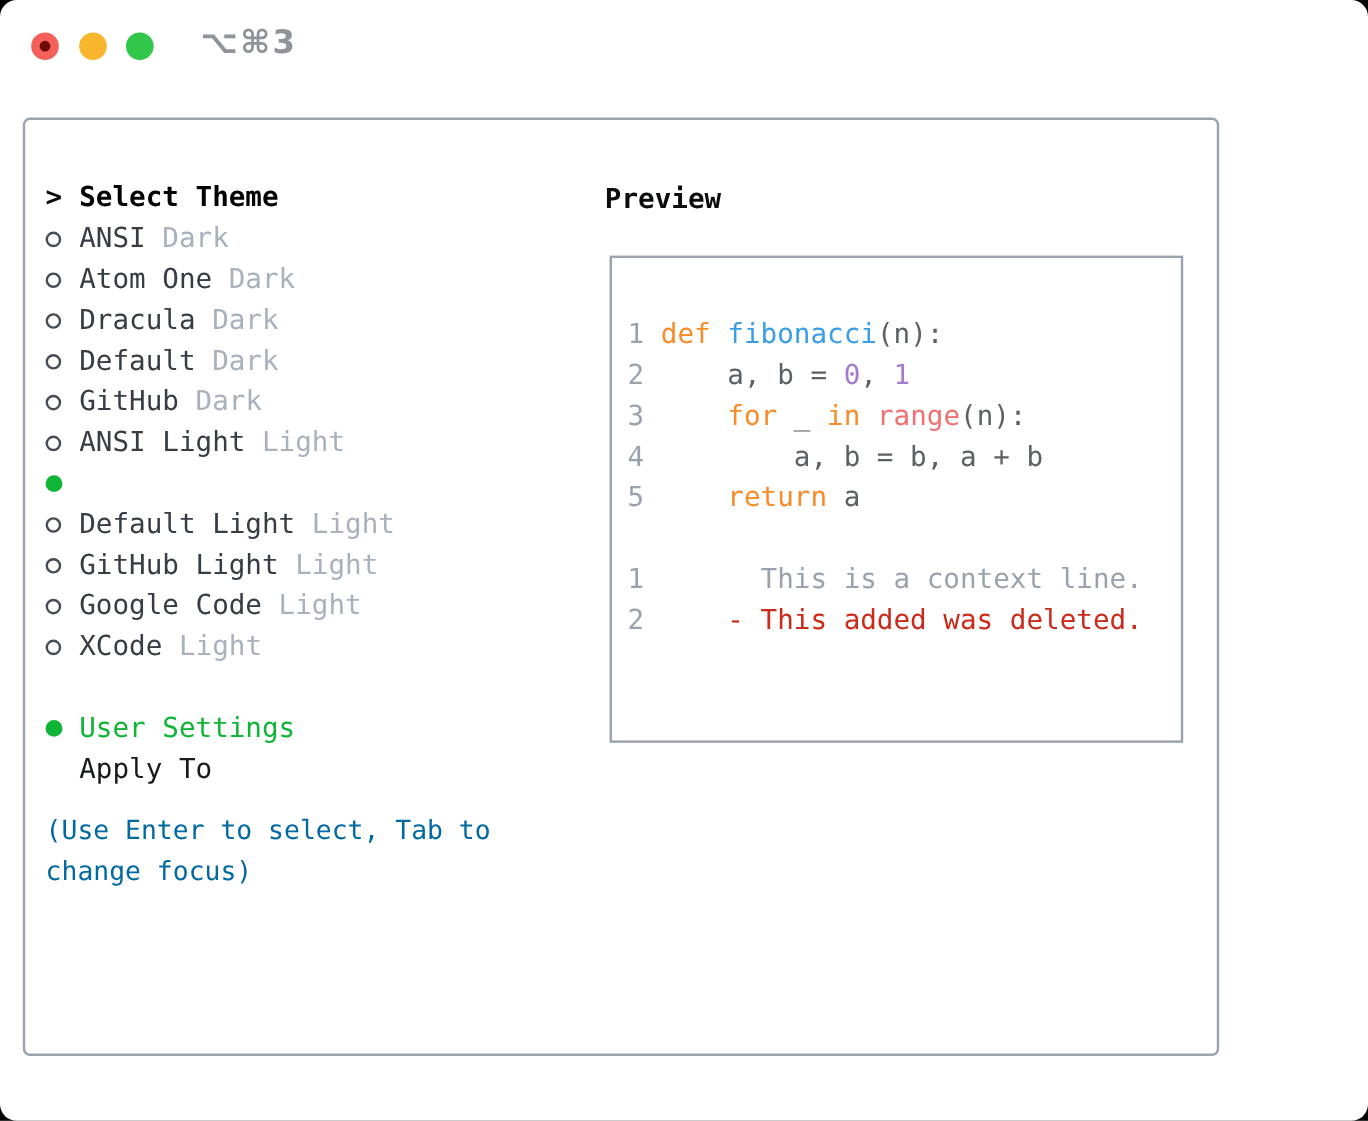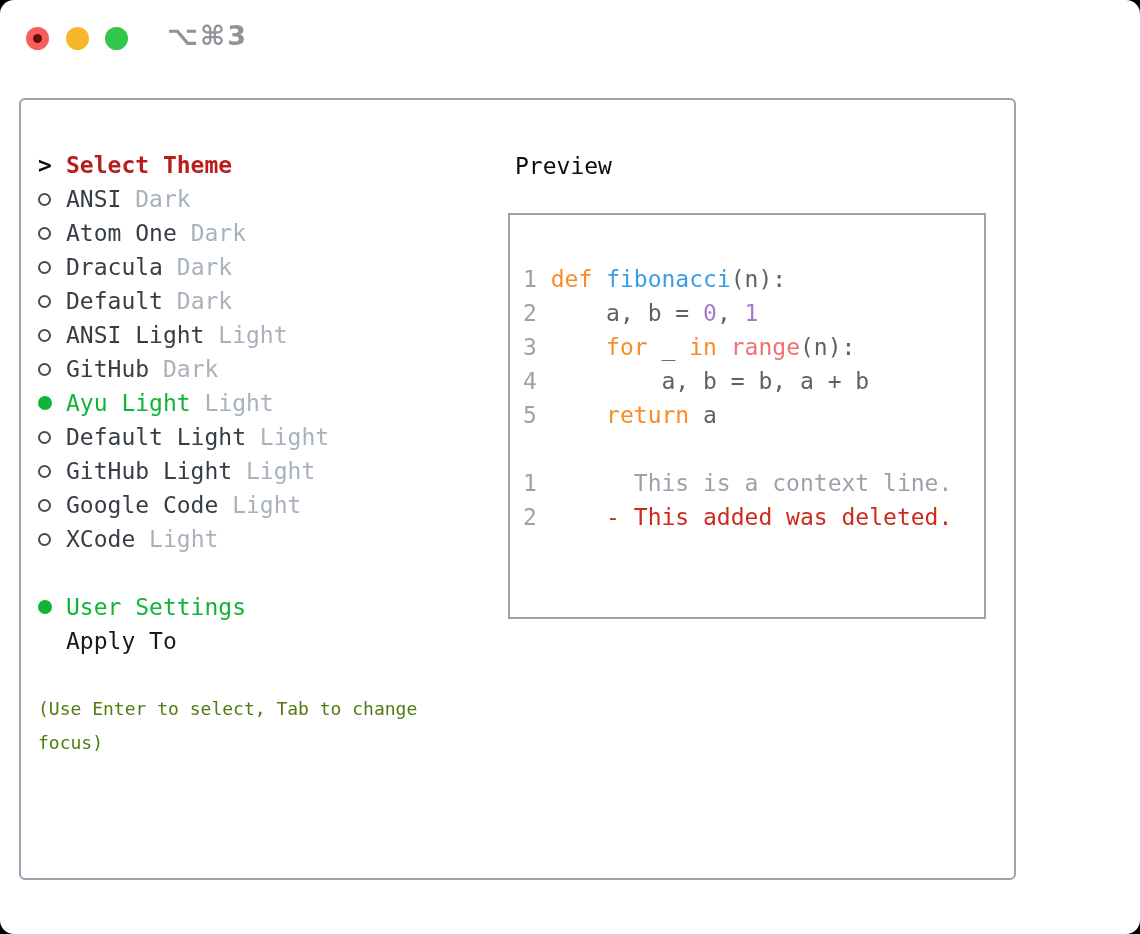--- a/index.html
+++ b/index.html
@@ -32,30 +32,30 @@
   }
   
   .left-col{position:absolute;left:17px;top:48px;font-size:23px;}
   .row{display:flex;height:34px;}
   .marker{width:28px;display:flex;align-items:center;flex:none;}
   .prompt{color:#0b0c0e;font-weight:bold;line-height:34px;font-size:23px;}
   .radio{width:13px;height:13px;border:2px solid #454c55;border-radius:50%;box-sizing:border-box;}
   .radio.sel{width:14px;height:14px;background:#10b437;border:none;}
   .rowtext{line-height:34px;white-space:pre;color:#363d45;}
   .rowtext .variant{color:#a8b1bc;}
-  .row.header .rowtext{color:#b91c1c;font-weight:bold;}
+  .row.header .rowtext{color:#000000;font-weight:bold;}
   .row.subheader .rowtext{color:#17191c;}
   .rowtext.selgreen{color:#10b437;}
   .hint{
-    margin-top:34px;width:440px;line-height:34px;white-space:pre-wrap;
-    color:#4d7c0f;font-size:18px;
+    margin-top:18px;width:440px;line-height:34px;white-space:pre-wrap;
+    color:#0369a1;font-size:22px;
   }
   
   .preview-title{
-    position:absolute;left:494px;top:49px;font-size:23px;font-weight:normal;
+    position:absolute;left:483px;top:49px;font-size:23px;font-weight:bold;
     color:#0b0c0e;line-height:34px;
   }
   .preview-box{
     position:absolute;left:487px;top:101px;width:478px;height:406px;
     border:2px solid #9aa2ae;box-sizing:border-box;background:#fff;
     padding:47px 0 0 13px;overflow:hidden;margin-top:12px;
   }
   .pline{height:34px;line-height:34px;white-space:pre;font-size:23px;}
   .tk-ln{color:#9aa3ad;}
   .tk-fg{color:#5c6166;}
@@ -111,33 +111,32 @@
         <div class="row">
           <div class="marker">
             <span class="radio"></span>
           </div>
           <div class="rowtext"><span>Default</span><span class="variant"> Dark</span></div>
         </div>
         <div class="row">
           <div class="marker">
             <span class="radio"></span>
           </div>
-          <div class="rowtext"><span>ANSI Light</span><span class="variant"> Light</span></div>
+          <div class="rowtext"><span>GitHub</span><span class="variant"> Dark</span></div>
         </div>
         <div class="row">
           <div class="marker">
             <span class="radio"></span>
           </div>
-          <div class="rowtext"><span>GitHub</span><span class="variant"> Dark</span></div>
+          <div class="rowtext"><span>ANSI Light</span><span class="variant"> Light</span></div>
         </div>
         <div class="row selected">
           <div class="marker">
             <span class="radio sel"></span>
           </div>
-          <div class="rowtext selgreen"><span>Ayu Light</span><span class="variant"> Light</span></div>
         </div>
         <div class="row">
           <div class="marker">
             <span class="radio"></span>
           </div>
           <div class="rowtext"><span>Default Light</span><span class="variant"> Light</span></div>
         </div>
         <div class="row">
           <div class="marker">
             <span class="radio"></span>

